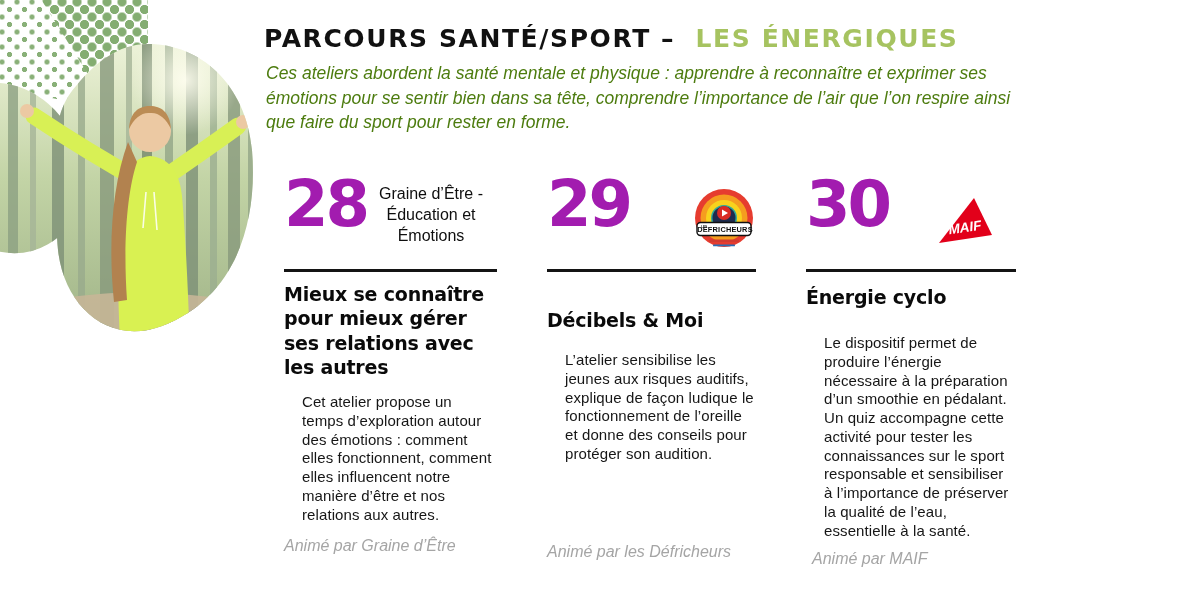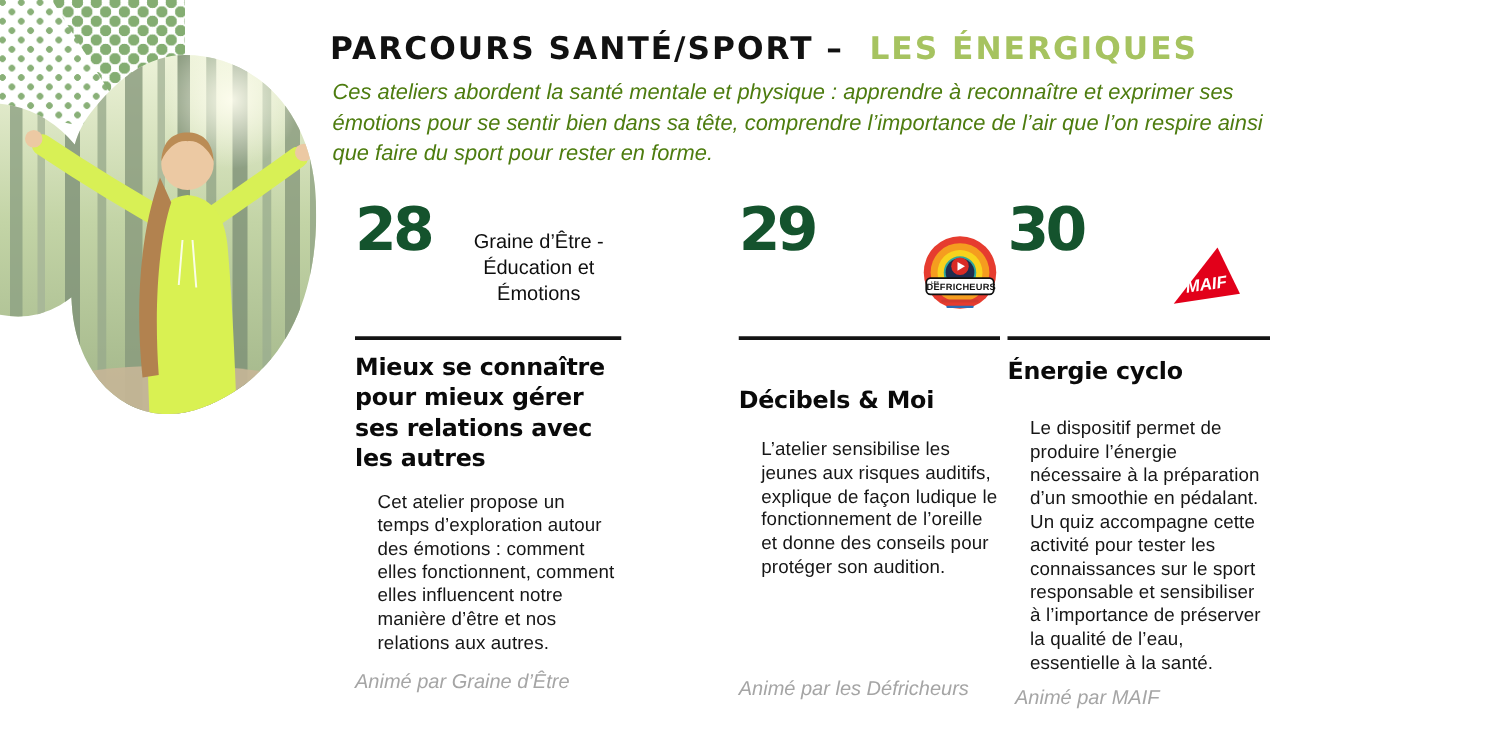--- a/index.html
+++ b/index.html
@@ -37,25 +37,25 @@
   .intro { position:absolute; left:266px; top:61px; width:756px;
     font-style:italic; font-size:17.5px; line-height:1.4; color:#4d7c0f; }
   .badge { position:absolute; left:1040px; top:20px; width:114px; height:114px;
     border-radius:50%; background:#404040;
     box-shadow:4px 7px 12px rgba(0,0,0,0.45);
     display:flex; align-items:center; justify-content:center; }
   .badge span { font-weight:bold; font-style:italic; font-size:23px; }
   
   .col { position:absolute; top:0; height:600px; }
   .col-1 { left:284px; width:213px; }
-  .col-2 { left:547px; width:209px;margin-left:44px; }
+  .col-2 { left:547px; width:209px; }
   .col-3 { left:806px; width:210px; }
-  .num { position:absolute; left:0; top:160px;
-    font-family:"DejaVu Sans", sans-serif; font-weight:bold; font-size:48px;
-    line-height:1; letter-spacing:-3px; color:#14532d; }
+  .num { position:absolute; left:0; top:172px;
+    font-family:"DejaVu Sans", sans-serif; font-weight:bold; font-size:64px;
+    line-height:1; letter-spacing:-3px; color:#a21caf; }
   .partner { position:absolute; top:183px; right:2px; width:128px;
     text-align:center; font-size:16px; line-height:1.32; color:#0e0e0e;
     white-space:pre-line; }
   .logo-box { position:absolute; }
   .col-2 .logo-box { top:186px; right:0px; }
   .col-3 .logo-box { top:196px; right:22px; }
   .rule { position:absolute; left:0; right:0; top:269px; height:2.5px;
     background:#141414; }
   .col-title { position:absolute; left:0; right:0;
     font-family:"DejaVu Sans", sans-serif; font-weight:bold; font-size:19px;

